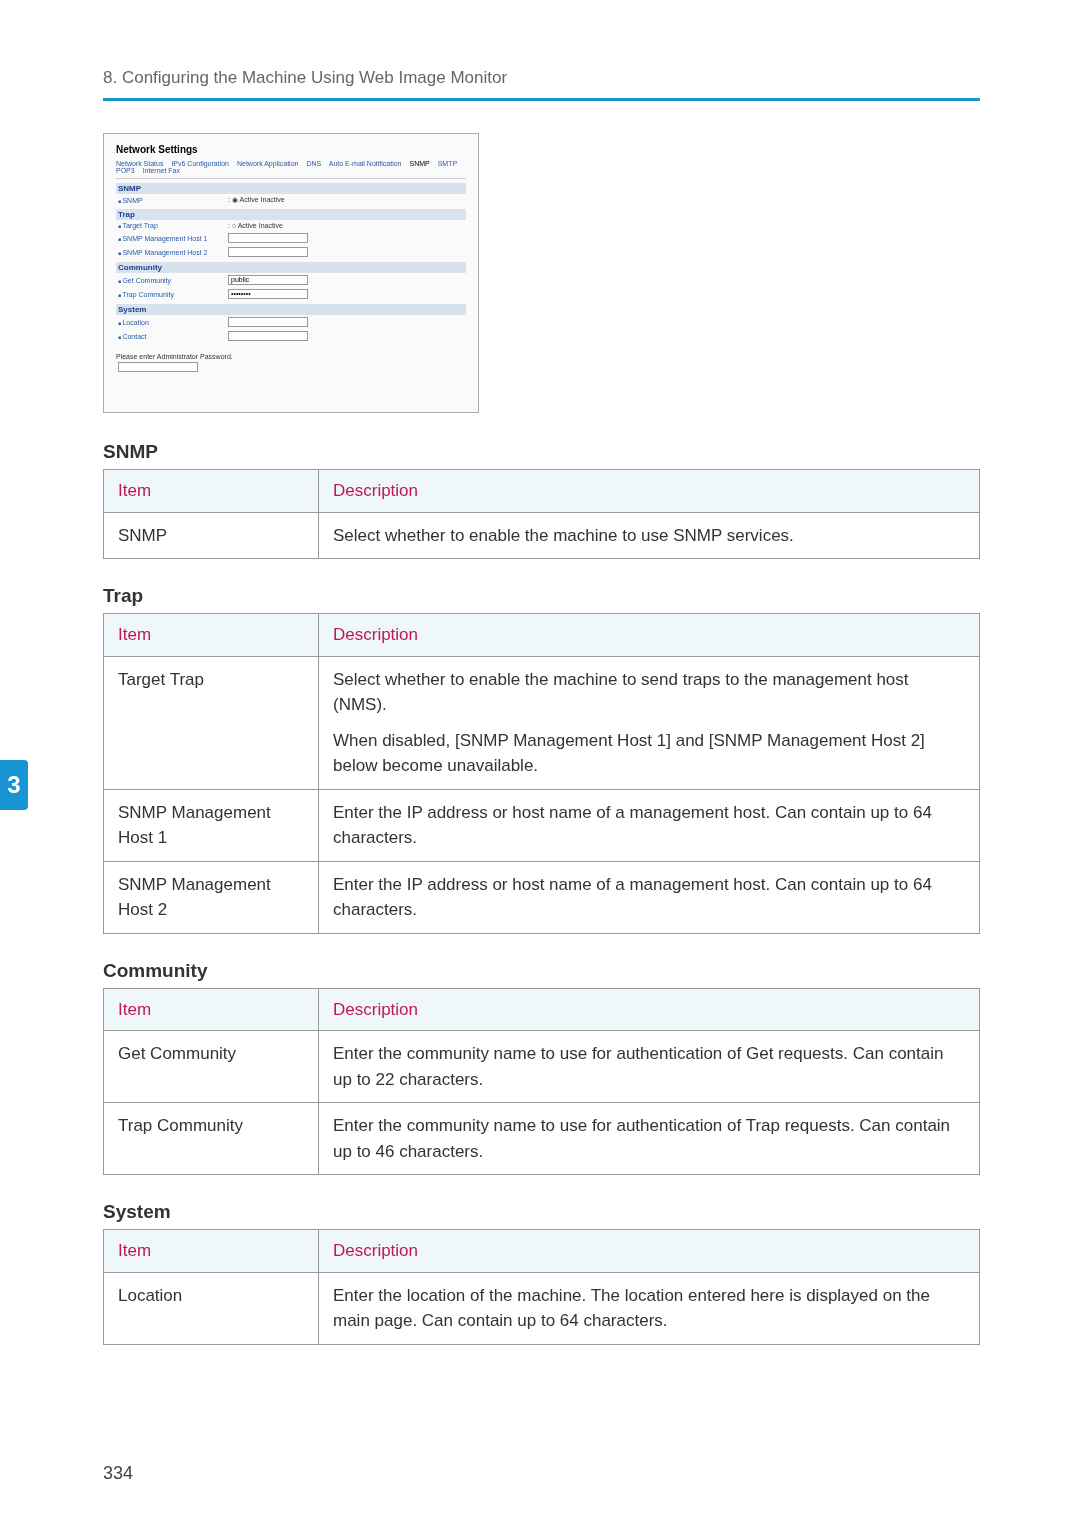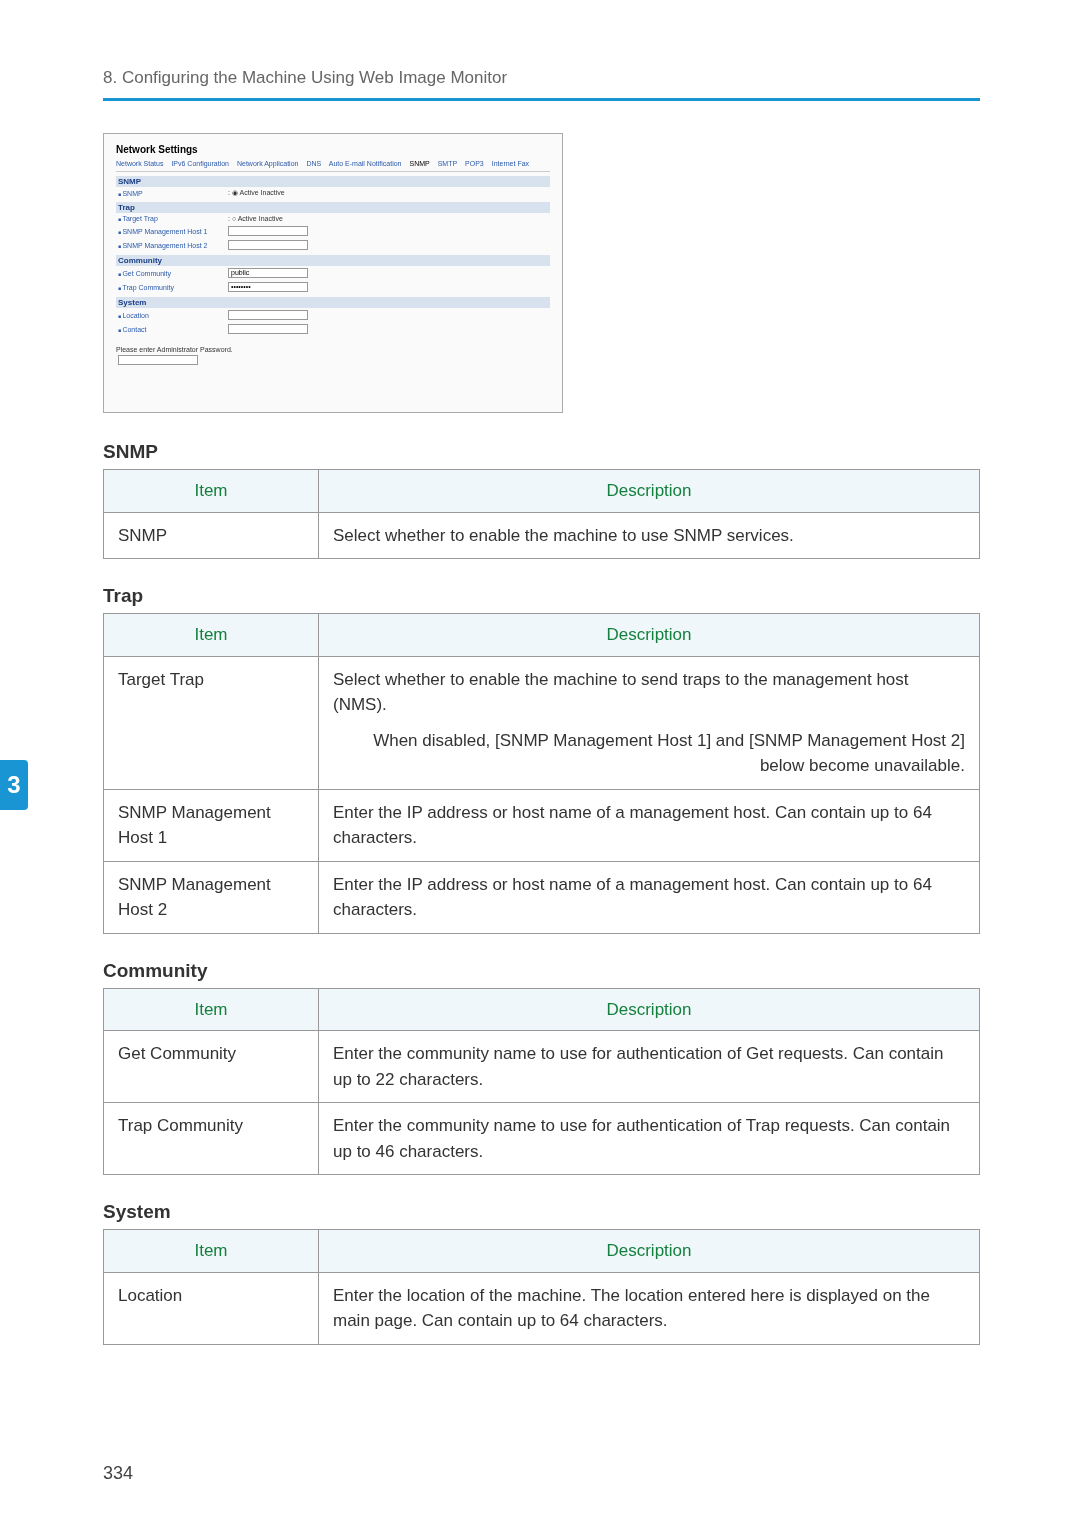--- a/index.html
+++ b/index.html
@@ -36,21 +36,21 @@
     .header-line {
       color: #666;
       font-size: 17px;
       padding-bottom: 10px;
       border-bottom: 3px solid #1995d3;
       margin-bottom: 32px;
     }
     .screenshot {
       border: 1px solid #aaa;
       background: #fafafa;
-      width: 460px;
+      width: 376px;
       height: 280px;
       padding: 10px 12px;
       font-size: 8px;
       color: #2a5aab;
       margin-bottom: 28px;
       position: relative;
     }
     .ns-title {
       font-size: 10px;
       font-weight: bold;
@@ -133,32 +133,31 @@
     }
     .data-table th, .data-table td {
       border: 1px solid #999;
       padding: 10px 14px;
       text-align: left;
       vertical-align: top;
       line-height: 1.5;
     }
     .data-table th {
       background: #f0f7fb;
-      color: #15803d;
+      color: #be185d;
       font-weight: normal;
-      text-align: center;
+      text-align: left;
       padding: 8px 14px;
     }
     .data-table th:first-child, .data-table td:first-child {
       width: 215px;
     }
     .para-gap {
       margin-top: 10px;
       display: block;
-      text-align: right;
     }
     .page-number {
       position: absolute;
       bottom: 48px;
       left: 103px;
       font-size: 18px;
       color: #444;
     }
   </style>
 </head>

